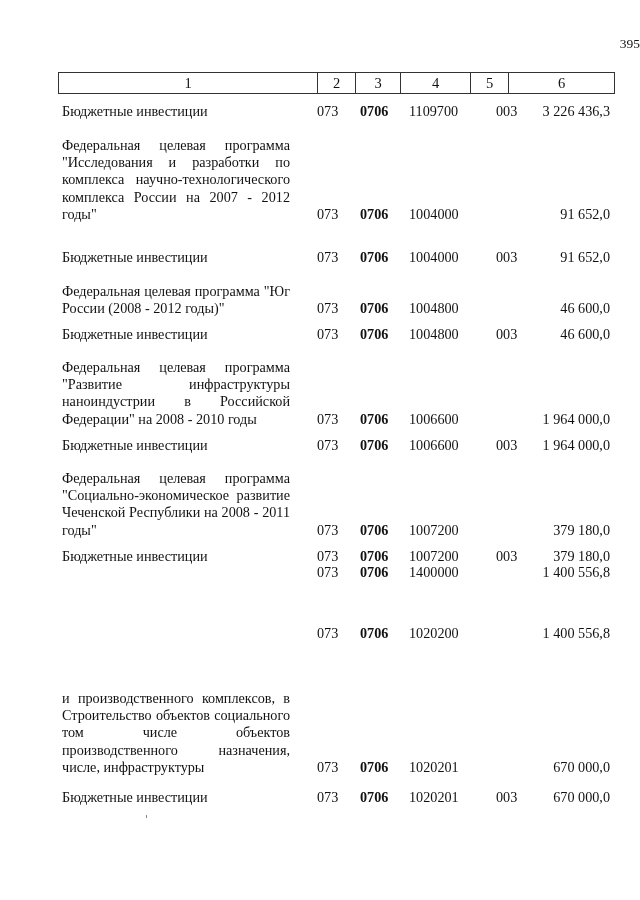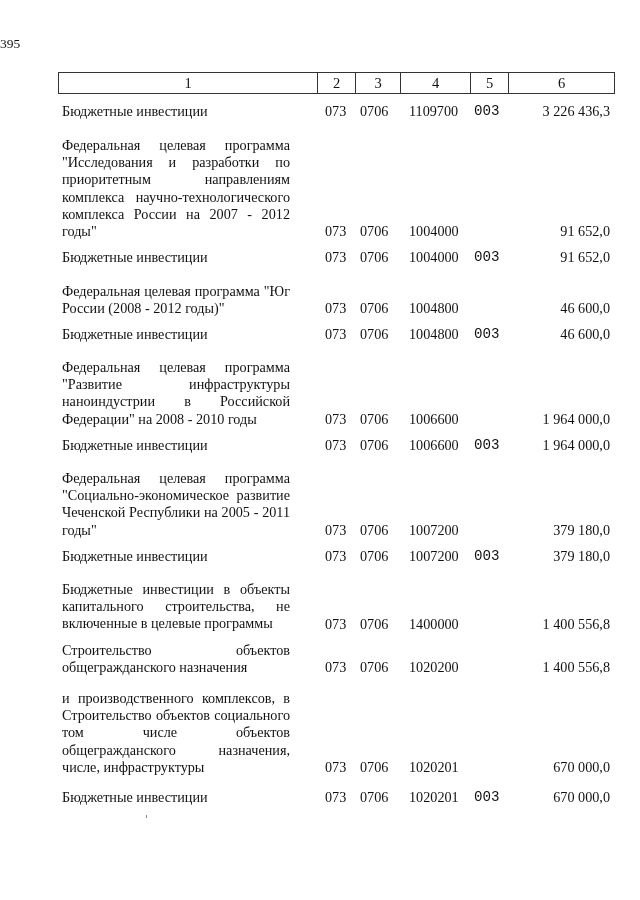--- a/index.html
+++ b/index.html
@@ -1,39 +1,39 @@
 <!DOCTYPE html>
 <html><head>
 <meta charset="utf-8">
 <style>
   html, body { margin: 0; padding: 0; background: #ffffff; }
   body {
     width: 640px; height: 900px; position: relative; overflow: hidden;
     font-family: "Liberation Serif", "DejaVu Serif", serif;
     color: #111; font-size: 14.2px;
   }
-  .page-num { position: absolute; top: 36px; left: 0; width: 640px; text-align: left; font-size: 13.5px; }
+  .page-num { position: absolute; top: 36px; left: 0; width: 640px; text-align: right; font-size: 13.5px; }
   .hdr {
     position: absolute; top: 72px; left: 58px; width: 557px; height: 22px;
     border: 1px solid #333; box-sizing: border-box; display: flex;
   }
   .hdr .c { border-right: 1px solid #333; box-sizing: border-box; text-align: center; line-height: 20px; font-size: 14.5px; }
   .hdr .c:last-child { border-right: none; }
   .c1 { width: 259px; } .c2 { width: 38px; } .c3 { width: 45px; } .c4 { width: 70px; } .c5 { width: 38px; } .c6 { flex: 1; }
 
   .row { position: absolute; left: 62px; width: 550px; }
   .desc { width: 228px; text-align: justify; text-align-last: left; line-height: 17.2px; }
   .desc .ln { display: block; text-align: justify; text-align-last: justify; }
   .desc .ln.last { text-align-last: left; }
   .vals { position: absolute; bottom: 0; left: 0; width: 550px; height: 17px; line-height: 17px; }
   .v { position: absolute; bottom: 0; white-space: nowrap; }
-  .v.k2 { left: 263px; }
-  .v.k3 { left: 298px; }
+  .v.k2 { left: 255px; }
+  .v.k3 { left: 298px; font-weight: bold; }
   .v.k4 { left: 347px; }
-  .v.k5 { left: 412px; font-family: Liberation Mono, monospace; }
+  .v.k5 { left: 434px; }
   .v.k6 { right: 2px; text-align: center; }
   .artifact { position: absolute; left: 146px; top: 815px; width: 1px; height: 3px; background: #888; }
 </style>
 </head>
 <body>
 
 <div class="page-num">395</div>
 
 <div class="hdr">
   <div class="c c1">1</div>
@@ -54,21 +54,20 @@
         <span class="v k3">0706</span>
         <span class="v k4">1109700</span>
         <span class="v k5">003</span>
         <span class="v k6">3 226 436,3</span>
       </div>
     </div>
     <div class="row" style="top: 137px;">
       <div class="desc">
         <span class="ln">Федеральная целевая программа</span>
         <span class="ln">"Исследования и разработки по</span>
-        <span class="ln">приоритетным направлениям</span>
         <span class="ln">комплекса научно-технологического</span>
         <span class="ln">комплекса России на 2007 - 2012</span>
         <span class="ln last">годы"</span>
       </div>
       <div class="vals">
         <span class="v k2">073</span>
         <span class="v k3">0706</span>
         <span class="v k4">1004000</span>
         <span class="v k5"></span>
         <span class="v k6">91 652,0</span>
@@ -135,21 +134,21 @@
         <span class="v k3">0706</span>
         <span class="v k4">1006600</span>
         <span class="v k5">003</span>
         <span class="v k6">1 964 000,0</span>
       </div>
     </div>
     <div class="row" style="top: 470px;">
       <div class="desc">
         <span class="ln">Федеральная целевая программа</span>
         <span class="ln">"Социально-экономическое развитие</span>
-        <span class="ln">Чеченской Республики на 2005 - 2011</span>
+        <span class="ln">Чеченской Республики на 2008 - 2011</span>
         <span class="ln last">годы"</span>
       </div>
       <div class="vals">
         <span class="v k2">073</span>
         <span class="v k3">0706</span>
         <span class="v k4">1007200</span>
         <span class="v k5"></span>
         <span class="v k6">379 180,0</span>
       </div>
     </div>
@@ -159,52 +158,43 @@
       </div>
       <div class="vals">
         <span class="v k2">073</span>
         <span class="v k3">0706</span>
         <span class="v k4">1007200</span>
         <span class="v k5">003</span>
         <span class="v k6">379 180,0</span>
       </div>
     </div>
     <div class="row" style="top: 581px;">
-      <div class="desc">
-        <span class="ln">Бюджетные инвестиции в объекты</span>
-        <span class="ln">капитального строительства, не</span>
-        <span class="ln last">включенные в целевые программы</span>
-      </div>
       <div class="vals">
         <span class="v k2">073</span>
         <span class="v k3">0706</span>
         <span class="v k4">1400000</span>
         <span class="v k5"></span>
         <span class="v k6">1 400 556,8</span>
       </div>
     </div>
     <div class="row" style="top: 642px;">
-      <div class="desc">
-        <span class="ln">Строительство объектов</span>
-        <span class="ln last">общегражданского назначения</span>
-      </div>
       <div class="vals">
         <span class="v k2">073</span>
         <span class="v k3">0706</span>
         <span class="v k4">1020200</span>
         <span class="v k5"></span>
         <span class="v k6">1 400 556,8</span>
       </div>
     </div>
     <div class="row" style="top: 690px;">
       <div class="desc">
         <span class="ln">и производственного комплексов, в</span>
         <span class="ln">Строительство объектов социального</span>
         <span class="ln">том числе объектов</span>
-        <span class="ln">общегражданского назначения,</span>
+        <span class="ln">производственного назначения,</span>
         <span class="ln last">числе, инфраструктуры</span>
       </div>
       <div class="vals">
         <span class="v k2">073</span>
         <span class="v k3">0706</span>
         <span class="v k4">1020201</span>
         <span class="v k5"></span>
         <span class="v k6">670 000,0</span>
       </div>
     </div>

